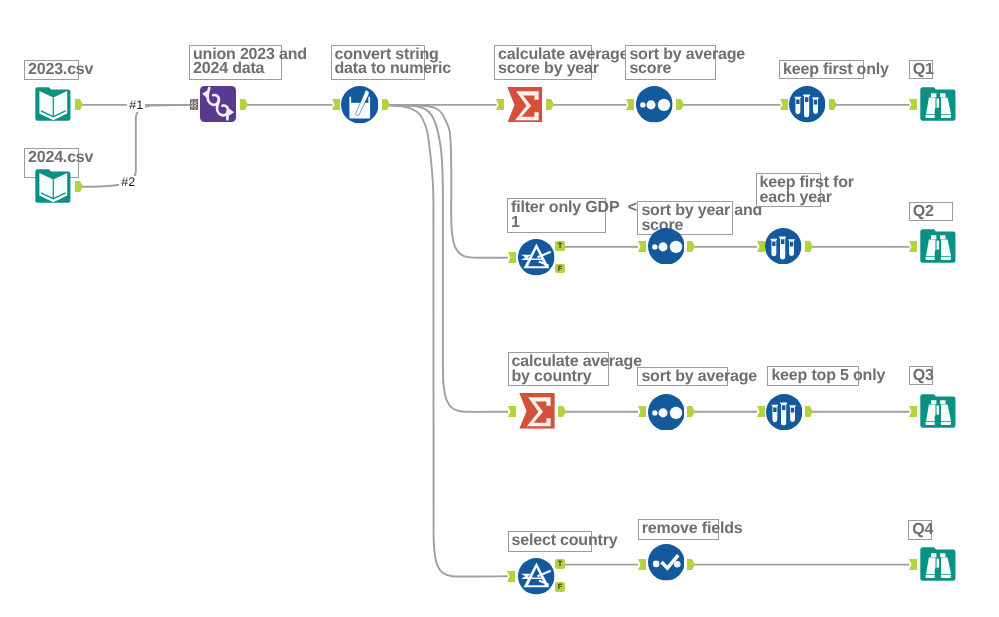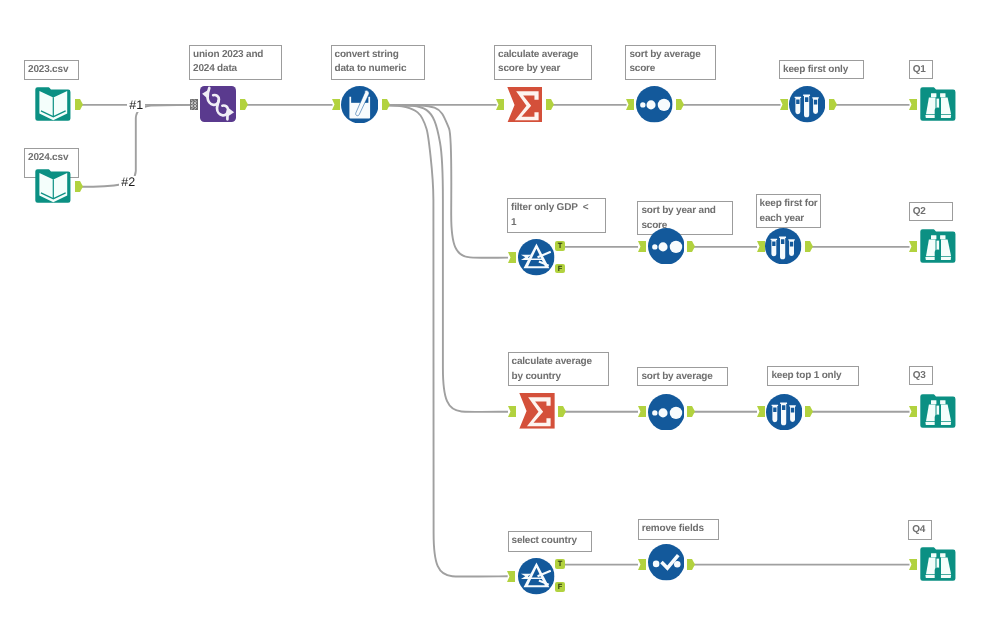--- a/index.html
+++ b/index.html
@@ -3,21 +3,21 @@
 <meta charset="utf-8">
 <title>Workflow</title>
 <style>
   html,body{margin:0;padding:0;background:#fff;}
   body{width:999px;height:617px;overflow:hidden;
        font-family:"Liberation Sans",sans-serif;
        -webkit-font-smoothing:antialiased;
        text-rendering:geometricPrecision;}
   #canvas{position:relative;width:999px;height:617px;background:#fff;}
   .lbl{position:absolute;border:1px solid #9c9c9c;background:#fff;
-       color:#6f6f6f;font-size:10px;line-height:14.6px;
+       color:#6f6f6f;font-size:16px;line-height:14.6px;
        box-sizing:border-box;font-weight:700;
        letter-spacing:-0.18px;white-space:pre;overflow:visible;
        padding:2px 0 0 3px;}
   .node{position:absolute;}
   .node svg{display:block;}
   #wires{position:absolute;left:0;top:0;}
   .wlbl{position:absolute;font-size:12.5px;color:#1d1d1d;font-weight:400;
         background:#fff;padding:0 2px;line-height:13px;
         font-family:"Liberation Sans",sans-serif;}
   .port{position:absolute;}
@@ -317,21 +317,21 @@
     </svg>
   <div class="node" style="left:647.5px;top:227.5px">
     <svg width="36.6" height="36.6">
         <use href="#i-sort"></use>
       </svg>
   </div>
   <svg class="port" style="left:687.0px;top:241.4px" width="8" height="11">
       <use href="#i-nub-out"></use>
     </svg>
 
-  <div class="lbl" style="left:755.5px;top:194px;width:65px;height:34.3px">keep first for
+  <div class="lbl" style="left:755.5px;top:173px;width:65px;height:34.3px">keep first for
 each year</div>
   <svg class="port" style="left:756.8px;top:241.4px" width="8" height="11">
       <use href="#i-nub-in"></use>
     </svg>
   <div class="node" style="left:765.2px;top:227.7px">
     <svg width="36.4" height="36.4">
         <use href="#i-sample"></use>
       </svg>
   </div>
   <svg class="port" style="left:805.1px;top:241.4px" width="8" height="11">
@@ -368,21 +368,21 @@
     </svg>
   <div class="node" style="left:647.9px;top:393.8px">
     <svg width="36.6" height="36.6">
         <use href="#i-sort"></use>
       </svg>
   </div>
   <svg class="port" style="left:687.4px;top:406.2px" width="8" height="11">
       <use href="#i-nub-out"></use>
     </svg>
 
-  <div class="lbl" style="left:767.4px;top:366.0px;width:91.7px;height:19.5px">keep top 1 only</div>
+  <div class="lbl" style="left:767.4px;top:366.0px;width:91.7px;height:19.5px">keep top 5 only</div>
   <svg class="port" style="left:756.5px;top:406.2px" width="8" height="11">
       <use href="#i-nub-in"></use>
     </svg>
   <div class="node" style="left:765.5px;top:393.8px">
     <svg width="36.4" height="36.4">
         <use href="#i-sample"></use>
       </svg>
   </div>
   <svg class="port" style="left:805.4px;top:406.2px" width="8" height="11">
       <use href="#i-nub-out"></use>

